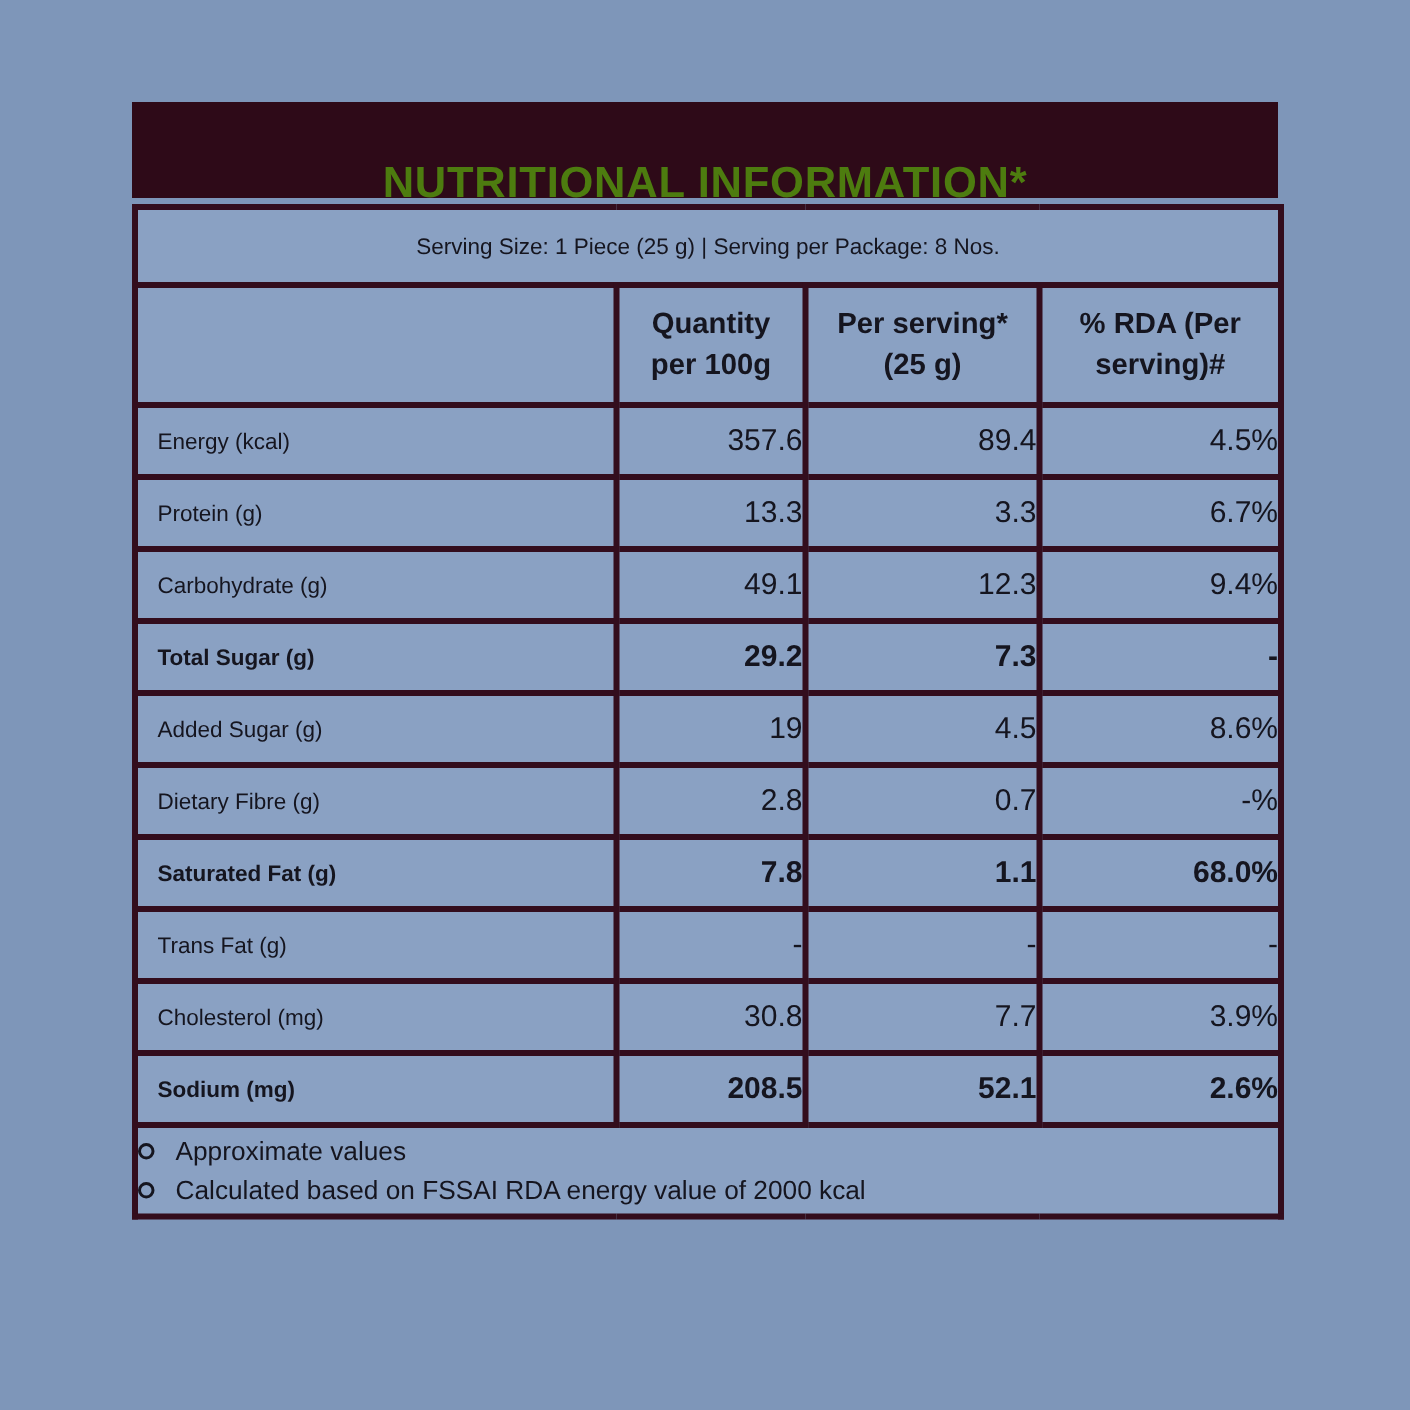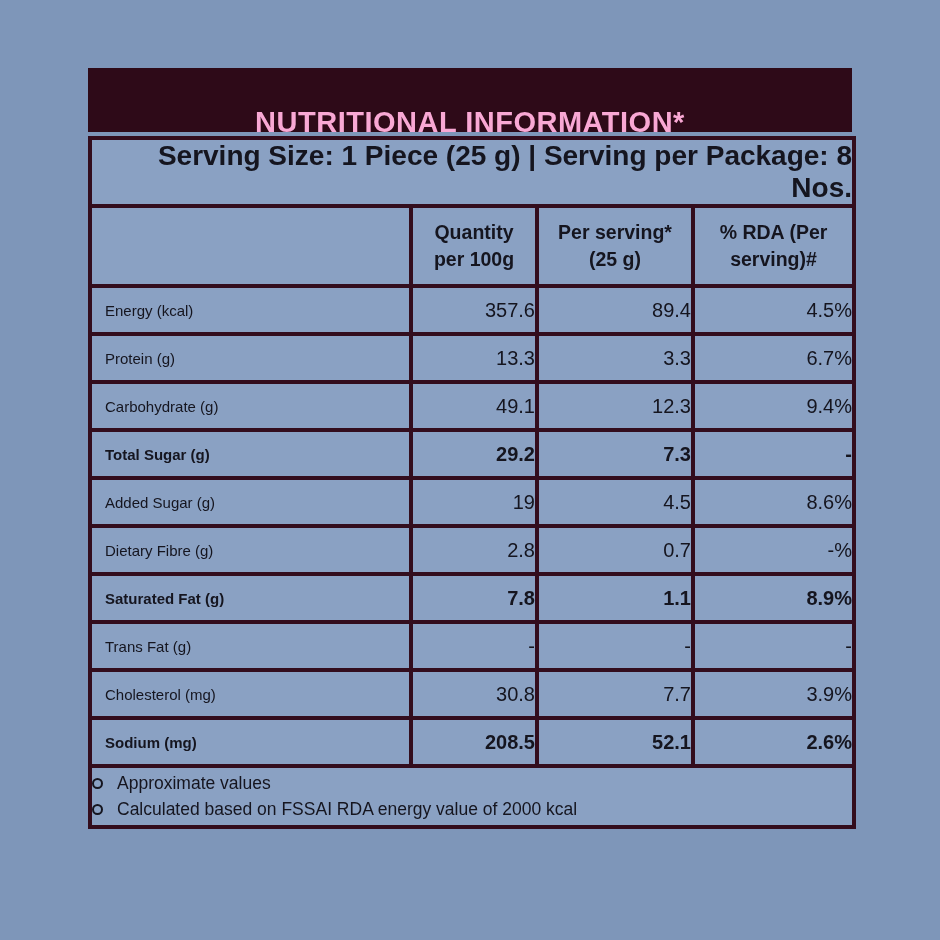--- a/index.html
+++ b/index.html
@@ -23,21 +23,21 @@
   .title-bar {
     height: 64px;
     background: #2e0a18;
     display: flex;
     align-items: center;
     justify-content: center;
     margin-bottom: 4px;
     box-sizing: border-box;
   }
   .title-bar .title-text {
-    color: #f9a8d4;
+    color: #4d7c0f;
     font-size: 29px;
     font-weight: bold;
     letter-spacing: 0.5px;
     margin-top: 44px;
   }
   table.nutri {
     width: 764px;
     border-collapse: collapse;
     table-layout: fixed;
   }
@@ -47,23 +47,23 @@
     padding: 0;
     vertical-align: middle;
   }
   col.c1 { width: 321px; }
   col.c2 { width: 126px; }
   col.c3 { width: 156px; }
   col.c4 { width: 161px; }
 
   td.serving-cell {
     height: 48px;
-    text-align: right;
-    font-weight: bold;
-    font-size: 28px;
+    text-align: center;
+    font-weight: normal;
+    font-size: 15px;
   }
   tr.colhead-row td {
     height: 72px;
     text-align: center;
     font-weight: bold;
     font-size: 19.5px;
     line-height: 1.4;
     padding: 2px 6px;
   }
   tr.data-row td {
@@ -168,21 +168,21 @@
         <td class="value-cell">2.8</td>
         <td class="value-cell">0.7</td>
         <td class="value-cell">-%</td>
       </tr>
 
 
       <tr class="data-row bold-row">
         <td class="label-cell">Saturated Fat (g)</td>
         <td class="value-cell">7.8</td>
         <td class="value-cell">1.1</td>
-        <td class="value-cell">8.9%</td>
+        <td class="value-cell">68.0%</td>
       </tr>
 
       <tr class="data-row">
         <td class="label-cell">Trans Fat (g)</td>
         <td class="value-cell">-</td>
         <td class="value-cell">-</td>
         <td class="value-cell">-</td>
       </tr>
 
       <tr class="data-row">

